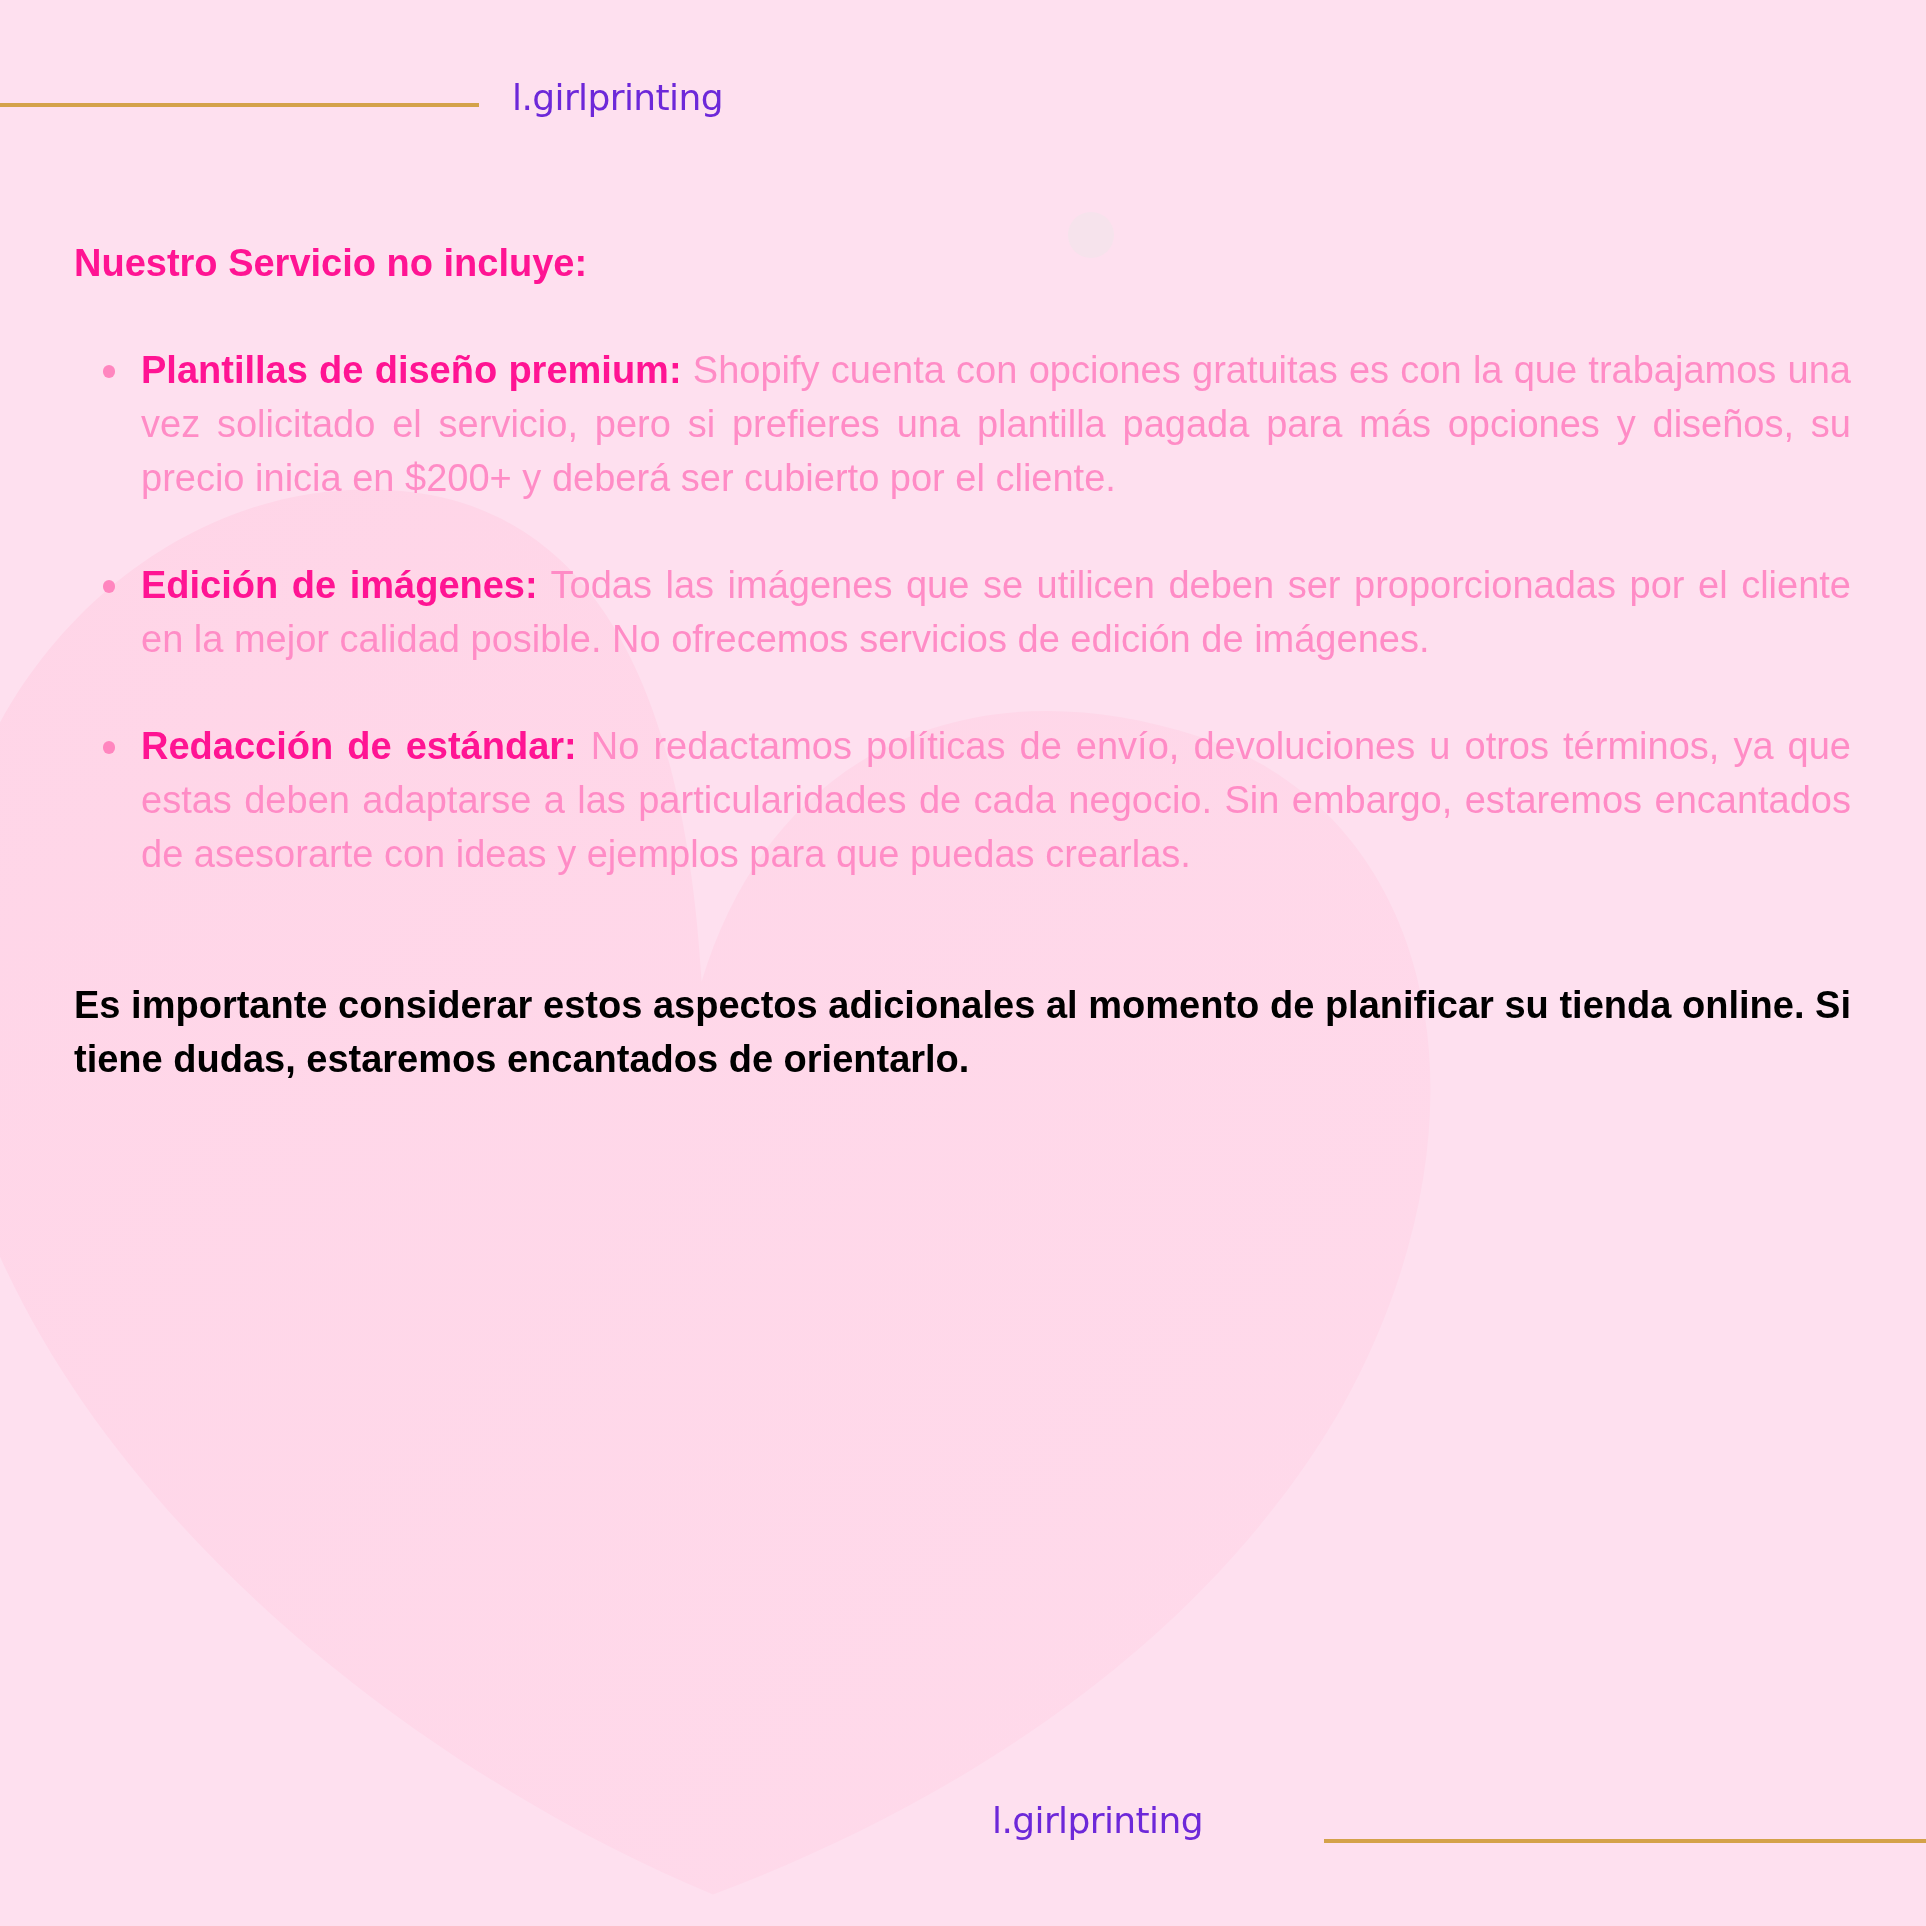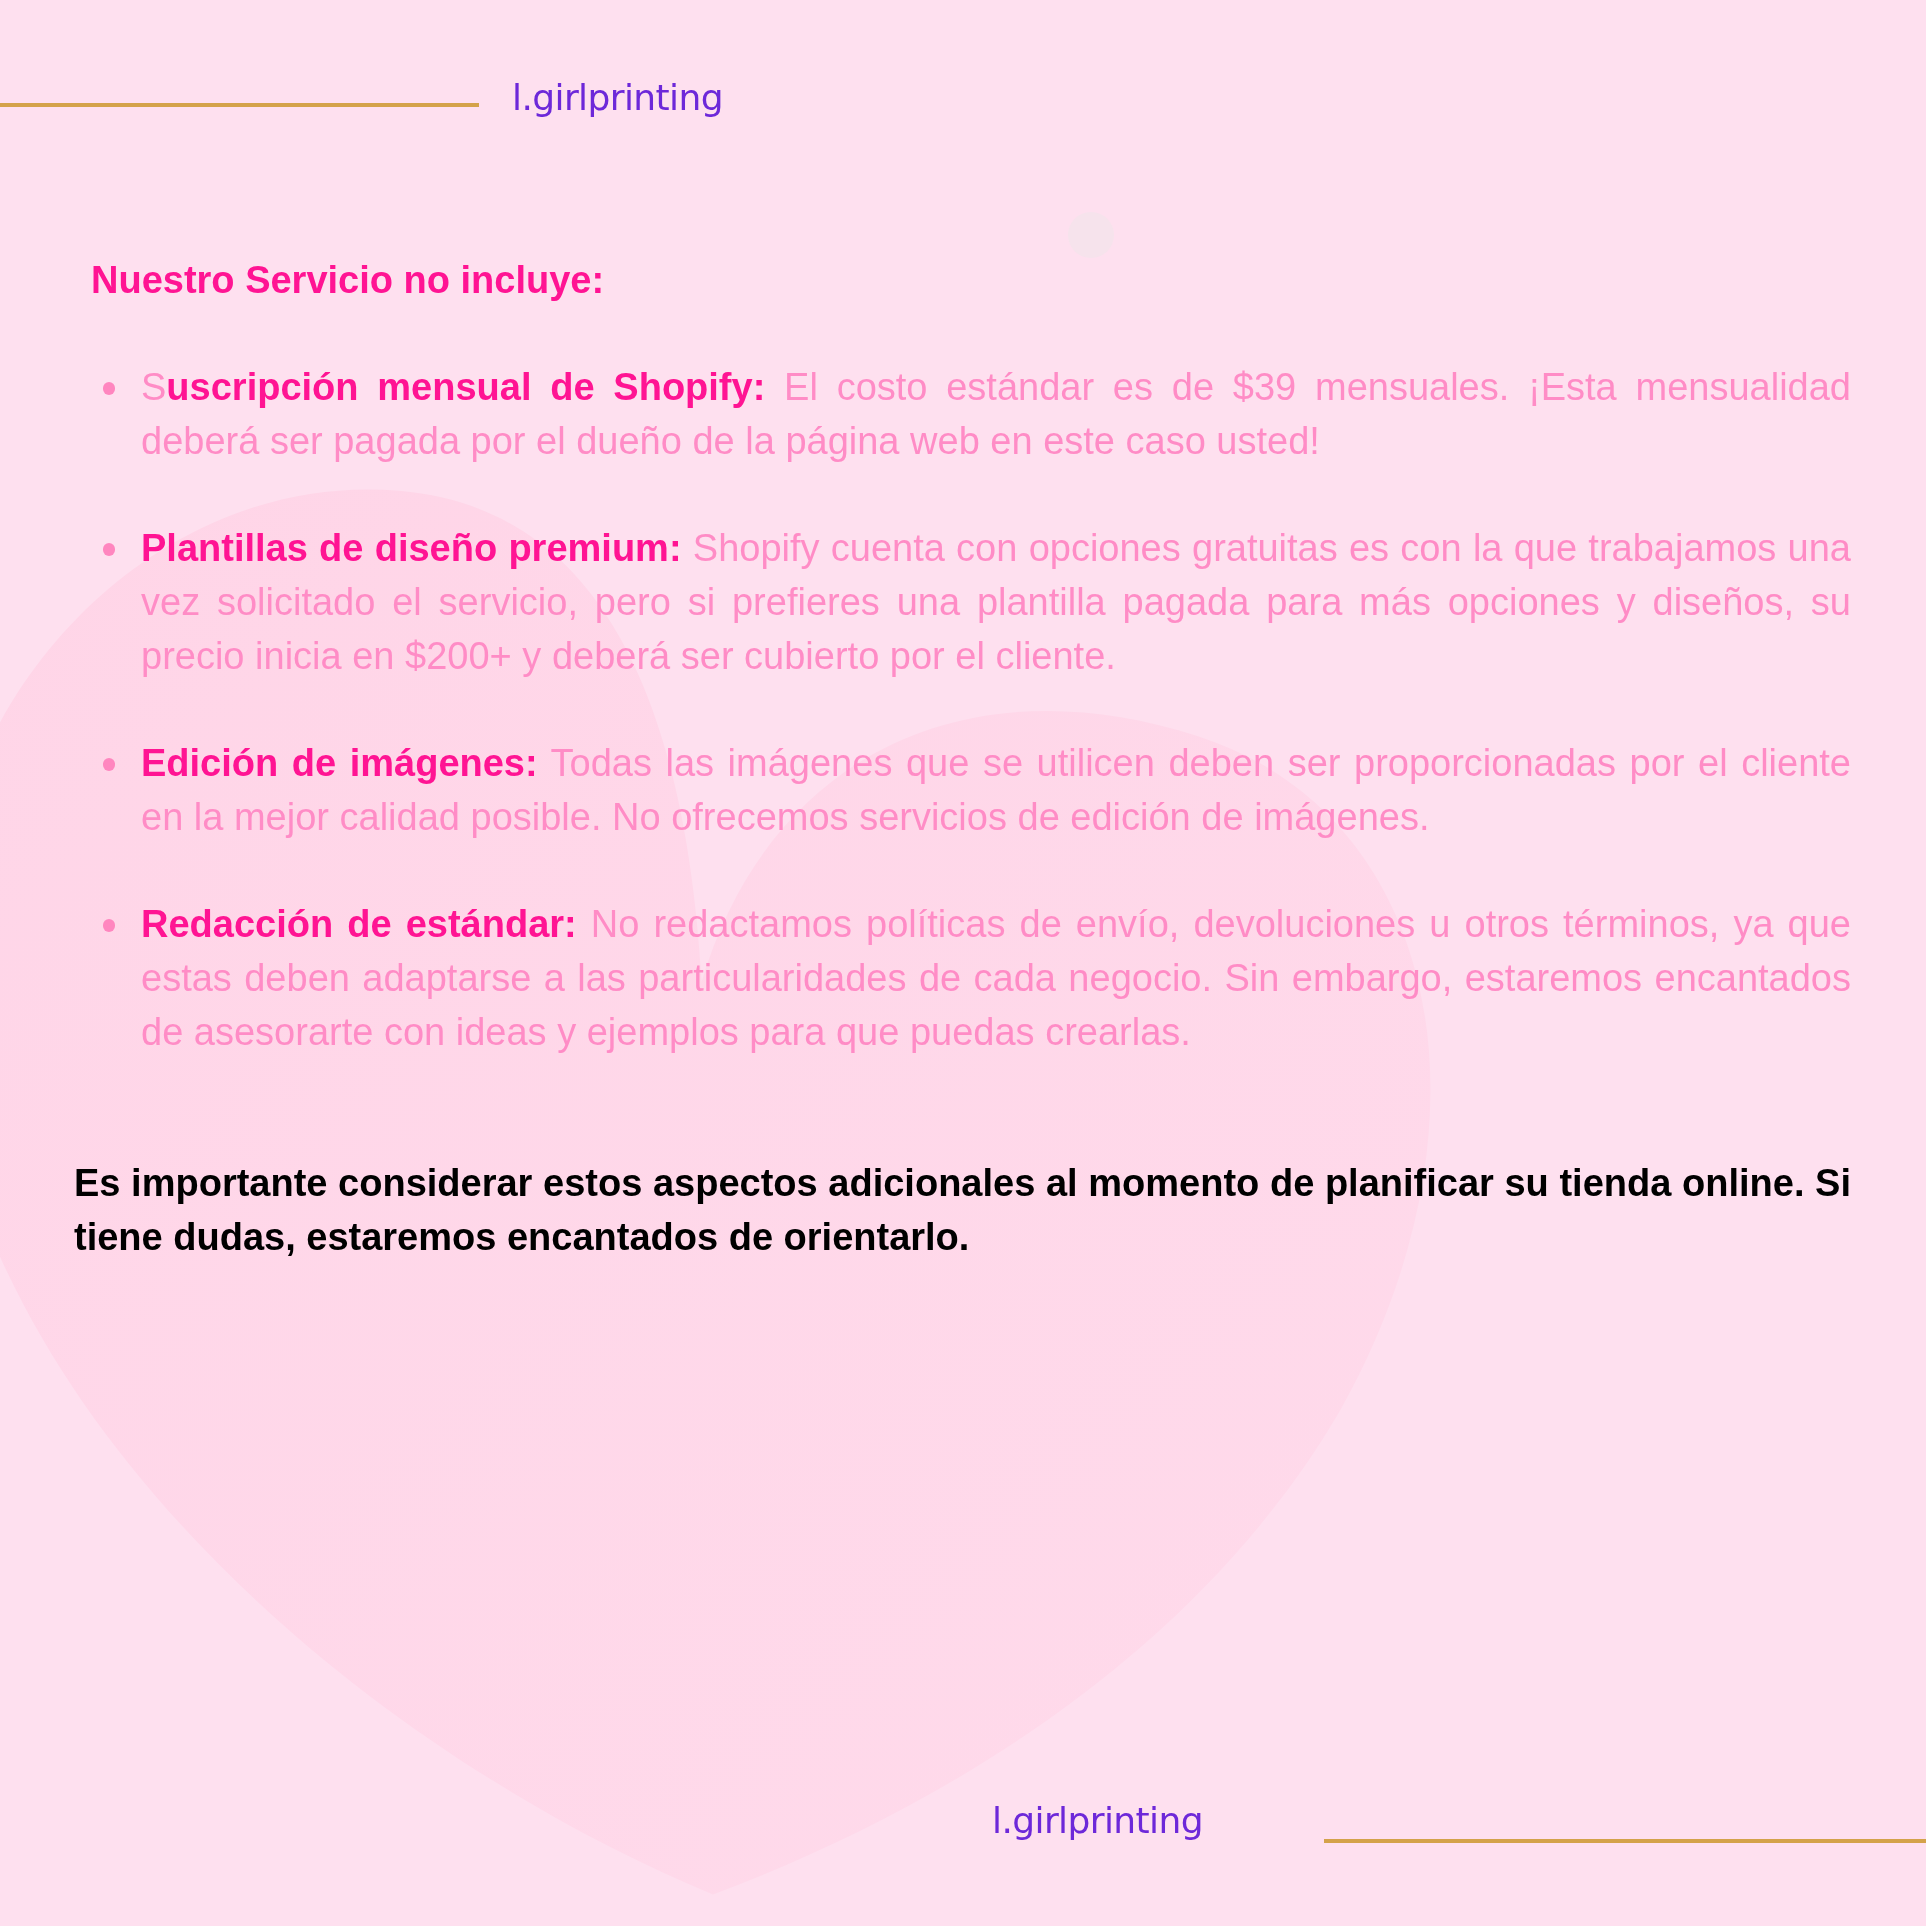--- a/index.html
+++ b/index.html
@@ -55,21 +55,21 @@
       position: absolute;
       left: 74px;
       top: 240px;
       width: 1777px;
     }
     .heading {
       color: #ff1493;
       font-weight: 700;
       font-size: 38px;
       line-height: 46px;
-      margin: 17px;
+      margin: 0;
     }
     .list {
       list-style: none;
       margin: 57px 0 0 0;
       padding: 0;
     }
     .item {
       position: relative;
       padding-left: 67px;
       font-size: 38px;
@@ -127,24 +127,20 @@
 
 <div class="rule top"></div>
 <div class="logo top">l.girlprinting</div>
 
 <div class="content">
   <h1 class="heading">Nuestro Servicio no incluye:</h1>
 
   <ul class="list">
     <li class="item">
       <span class="bullet"></span>
-      <span class="term"><span class="lead">S</span><span>uscripción mensual de Shopify:</span></span><span> El costo estándar es de $39 mensuales. ¡Esta mensualidad deberá ser pagada por el dueño de la página web en este caso usted!</span>
-    </li>
-    <li class="item">
-      <span class="bullet"></span>
       <span class="term">Plantillas de diseño premium:</span><span> Shopify cuenta con opciones gratuitas es con la que trabajamos una vez solicitado el servicio, pero si prefieres una plantilla pagada para más opciones y diseños, su precio inicia en $200+ y deberá ser cubierto por el cliente.</span>
     </li>
     <li class="item">
       <span class="bullet"></span>
       <span class="term">Edición de imágenes:</span><span> Todas las imágenes que se utilicen deben ser proporcionadas por el cliente en la mejor calidad posible. No ofrecemos servicios de edición de imágenes.</span>
     </li>
     <li class="item">
       <span class="bullet"></span>
       <span class="term">Redacción de estándar:</span><span> No redactamos políticas de envío, devoluciones u otros términos, ya que estas deben adaptarse a las particularidades de cada negocio. Sin embargo, estaremos encantados de asesorarte con ideas y ejemplos para que puedas crearlas.</span>
     </li>

